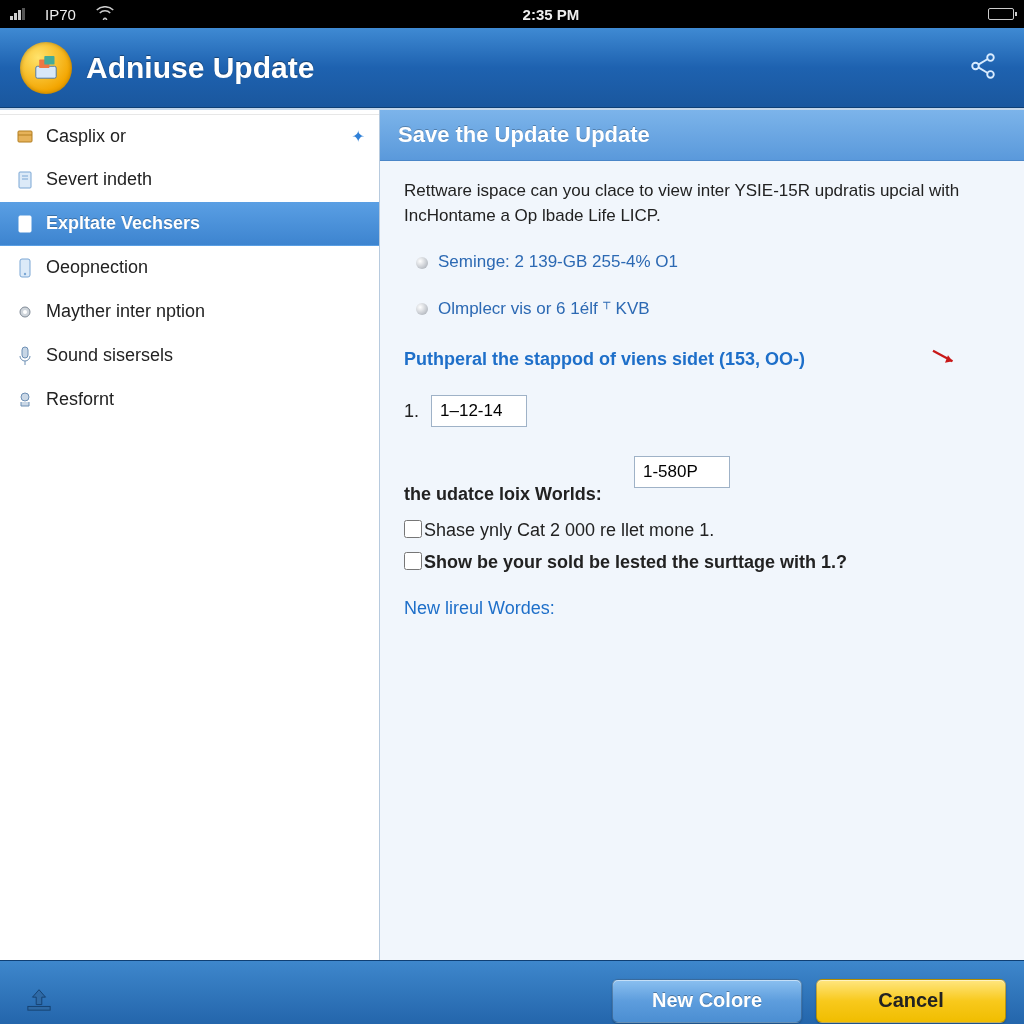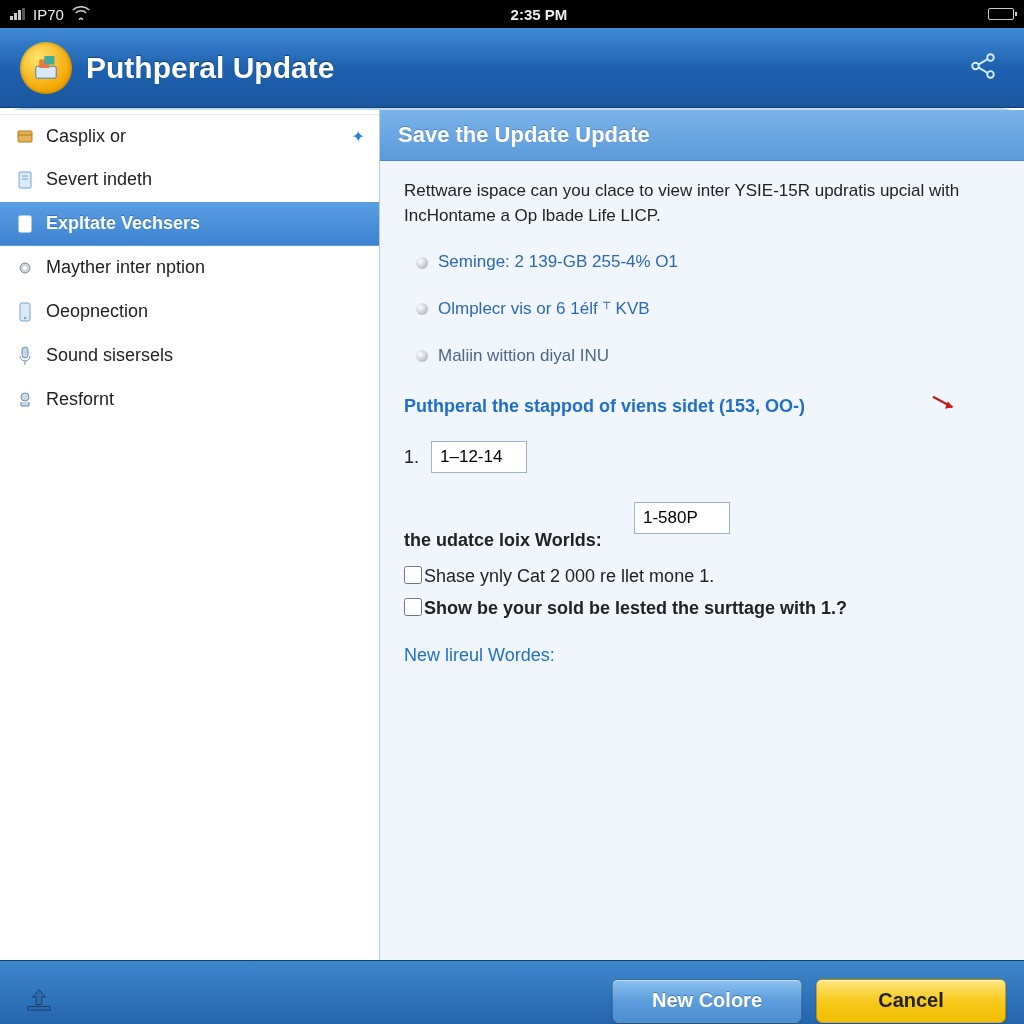--- a/index.html
+++ b/index.html
@@ -9,21 +9,21 @@
   .status-bar {
     height: 28px;
     background: #000;
     color: #eee;
     display: flex;
     align-items: center;
     padding: 0 10px;
     font-size: 15px;
     font-weight: 500;
   }
-  .status-left { display: flex; align-items: center; gap: 8px; }
+  .status-left { display: flex; align-items: center; gap: 20px; }
   .status-center { flex: 1; text-align: center; font-weight: 600; }
   .status-right { display: flex; align-items: center; gap: 6px; }
   .signal-bars { display:inline-flex; gap:1px; align-items:flex-end; height:12px; }
   .signal-bars span { width:3px; background:#ccc; }
   .signal-bars span:nth-child(1){height:4px;}
   .signal-bars span:nth-child(2){height:7px;}
   .signal-bars span:nth-child(3){height:10px;}
   .signal-bars span:nth-child(4){height:12px; background:#555;}
   .wifi-icon svg { width:18px; height:14px; }
   .battery { width:26px; height:12px; border:1.5px solid #ccc; border-radius:2px; position:relative; }
@@ -47,21 +47,21 @@
     display:flex; align-items:center; justify-content:center;
     margin-right: 14px;
     box-shadow: inset 0 0 4px rgba(0,0,0,.3);
   }
   .app-icon svg { width:34px; height:34px; }
   .app-title { font-size: 30px; font-weight: bold; text-shadow: 0 -1px 1px rgba(0,0,0,.4); }
   .share-btn { margin-left:auto; padding:6px; }
   .share-btn svg { width:30px; height:30px; stroke:#d9ecff; }
 
   
-  .main { display:flex; height: calc(1024px - 28px - 80px - 64px); border-top: 2px solid #c4d6e9; border-radius: 23px; }
+  .main { display:flex; height: calc(1024px - 28px - 80px - 64px); border-top: 2px solid #c4d6e9; }
   
   
   .sidebar {
     width: 380px;
     background: #fff;
     border-right: 1px solid #b7cade;
     padding-top: 4px;
   }
   .sidebar-item {
     display:flex; align-items:center;
@@ -177,21 +177,21 @@
 </div>
 
 <div class="title-header">
   <div class="app-icon">
     <svg viewBox="0 0 40 40">
       <rect x="8" y="18" width="24" height="14" rx="2" fill="#d8e8f8" stroke="#3a6aa5"></rect>
       <rect x="12" y="10" width="12" height="10" rx="1" fill="#e74"></rect>
       <rect x="18" y="6" width="12" height="10" rx="1" fill="#4a9"></rect>
     </svg>
   </div>
-  <div class="app-title">Puthperal Update</div>
+  <div class="app-title">Adniuse Update</div>
   <div class="share-btn">
     <svg viewBox="0 0 32 32" fill="none" stroke="#d9ecff" stroke-width="2">
       <circle cx="24" cy="7" r="3.5"></circle>
         <circle cx="8" cy="16" r="3.5"></circle>
         <circle cx="24" cy="25" r="3.5"></circle>
       <line x1="11" y1="14.5" x2="21" y2="8.5"></line>
         <line x1="11" y1="17.5" x2="21" y2="23.5"></line>
     </svg>
   </div>
 </div>
@@ -222,35 +222,35 @@
     <div class="sidebar-item active">
       <span class="icon">
         <svg width="16" height="18" viewBox="0 0 16 18">
             <rect x="2" y="1" width="12" height="16" rx="1" fill="#fff" stroke="#fff"></rect>
           </svg>
       </span>
       <span>Expltate Vechsers</span>
     </div>
     <div class="sidebar-item">
       <span class="icon">
+        <svg width="14" height="20" viewBox="0 0 14 20">
+            <rect x="2" y="1" width="10" height="18" rx="2" fill="#dceaf8" stroke="#7aa6d4"></rect>
+            <circle cx="7" cy="16" r="1.2" fill="#7aa6d4"></circle>
+          </svg>
+      </span>
+      <span>Oeopnection</span>
+    </div>
+    <div class="sidebar-item">
+      <span class="icon">
         <svg width="18" height="18" viewBox="0 0 18 18">
             <circle cx="9" cy="9" r="5" fill="#cfd5db" stroke="#7f8a96"></circle>
             <circle cx="9" cy="9" r="2" fill="#fff"></circle>
           </svg>
       </span>
       <span>Mayther inter nption</span>
-    </div>
-    <div class="sidebar-item">
-      <span class="icon">
-        <svg width="14" height="20" viewBox="0 0 14 20">
-            <rect x="2" y="1" width="10" height="18" rx="2" fill="#dceaf8" stroke="#7aa6d4"></rect>
-            <circle cx="7" cy="16" r="1.2" fill="#7aa6d4"></circle>
-          </svg>
-      </span>
-      <span>Oeopnection</span>
     </div>
     <div class="sidebar-item">
       <span class="icon">
         <svg width="14" height="20" viewBox="0 0 14 20">
             <rect x="4" y="1" width="6" height="11" rx="3" fill="#c7d6e6" stroke="#6d8fb4"></rect>
             <path d="M2 10 a5 5 0 0 0 10 0 M7 15 v4" fill="none" stroke="#6d8fb4"></path>
           </svg>
       </span>
       <span>Sound sisersels</span>
     </div>
@@ -271,24 +271,20 @@
       <p class="intro">Rettware ispace can you clace to view inter YSIE-15R updratis upcial with IncHontame a Op lbade Life LICP.</p>
       <ul class="sub-list">
         <li>
             <span class="bullet"></span>
             <span>Seminge: 2 139-GB 255-4% O1</span>
           </li>
         <li>
             <span class="bullet"></span>
             <span>Olmplecr vis or 6 1élf ⸆ KVB</span>
           </li>
-        <li class="dark">
-            <span class="bullet"></span>
-            <span>Maliin wittion diyal INU</span>
-          </li>
       </ul>
       <div class="link-row">
         <span>Puthperal the stappod of viens sidet (153, OO-)</span>
         <span class="arrow">
           <svg viewBox="0 0 40 30">
               <line x1="4" y1="8" x2="30" y2="22" stroke="#c81818" stroke-width="3"></line>
               <polygon points="30,22 24,14 20,24" fill="#c81818"></polygon>
             </svg>
         </span>
       </div>

